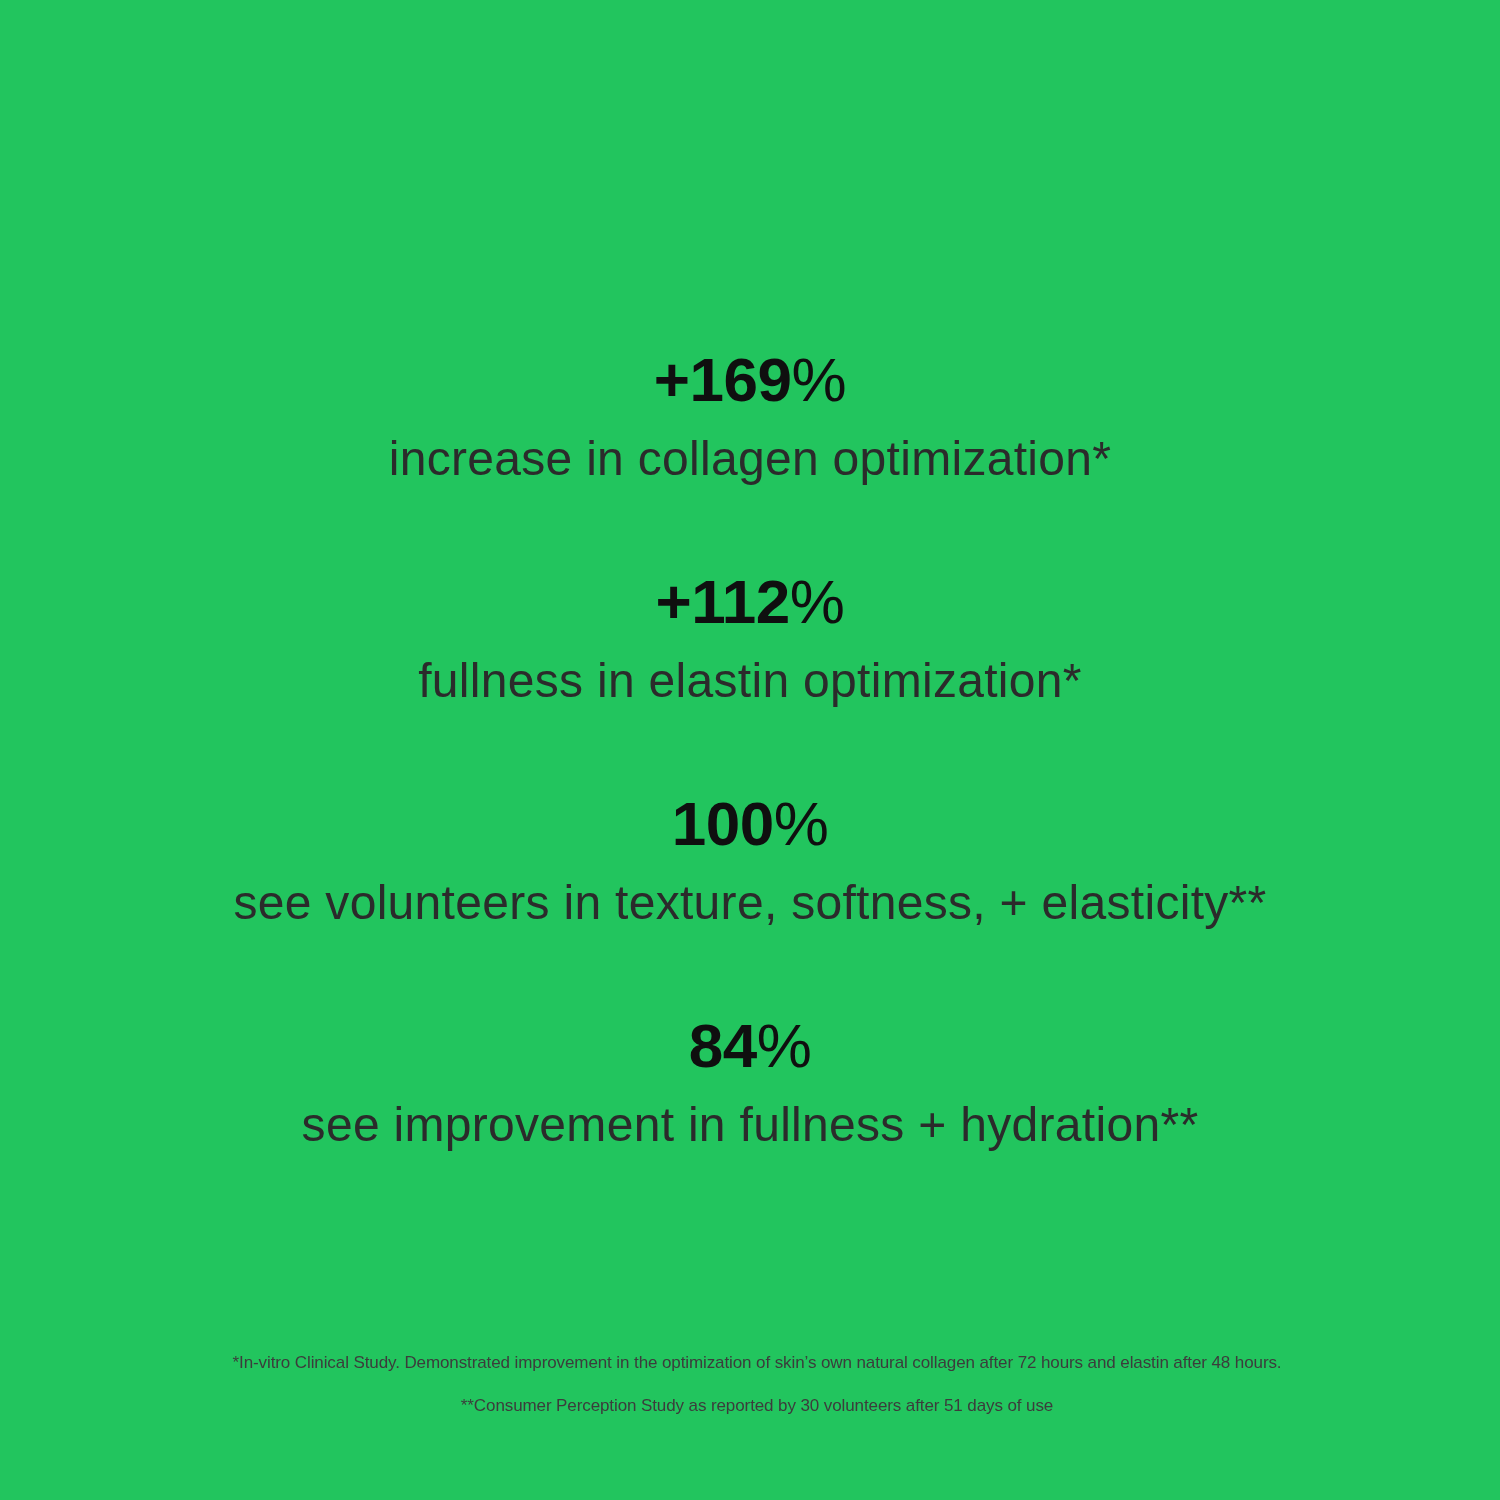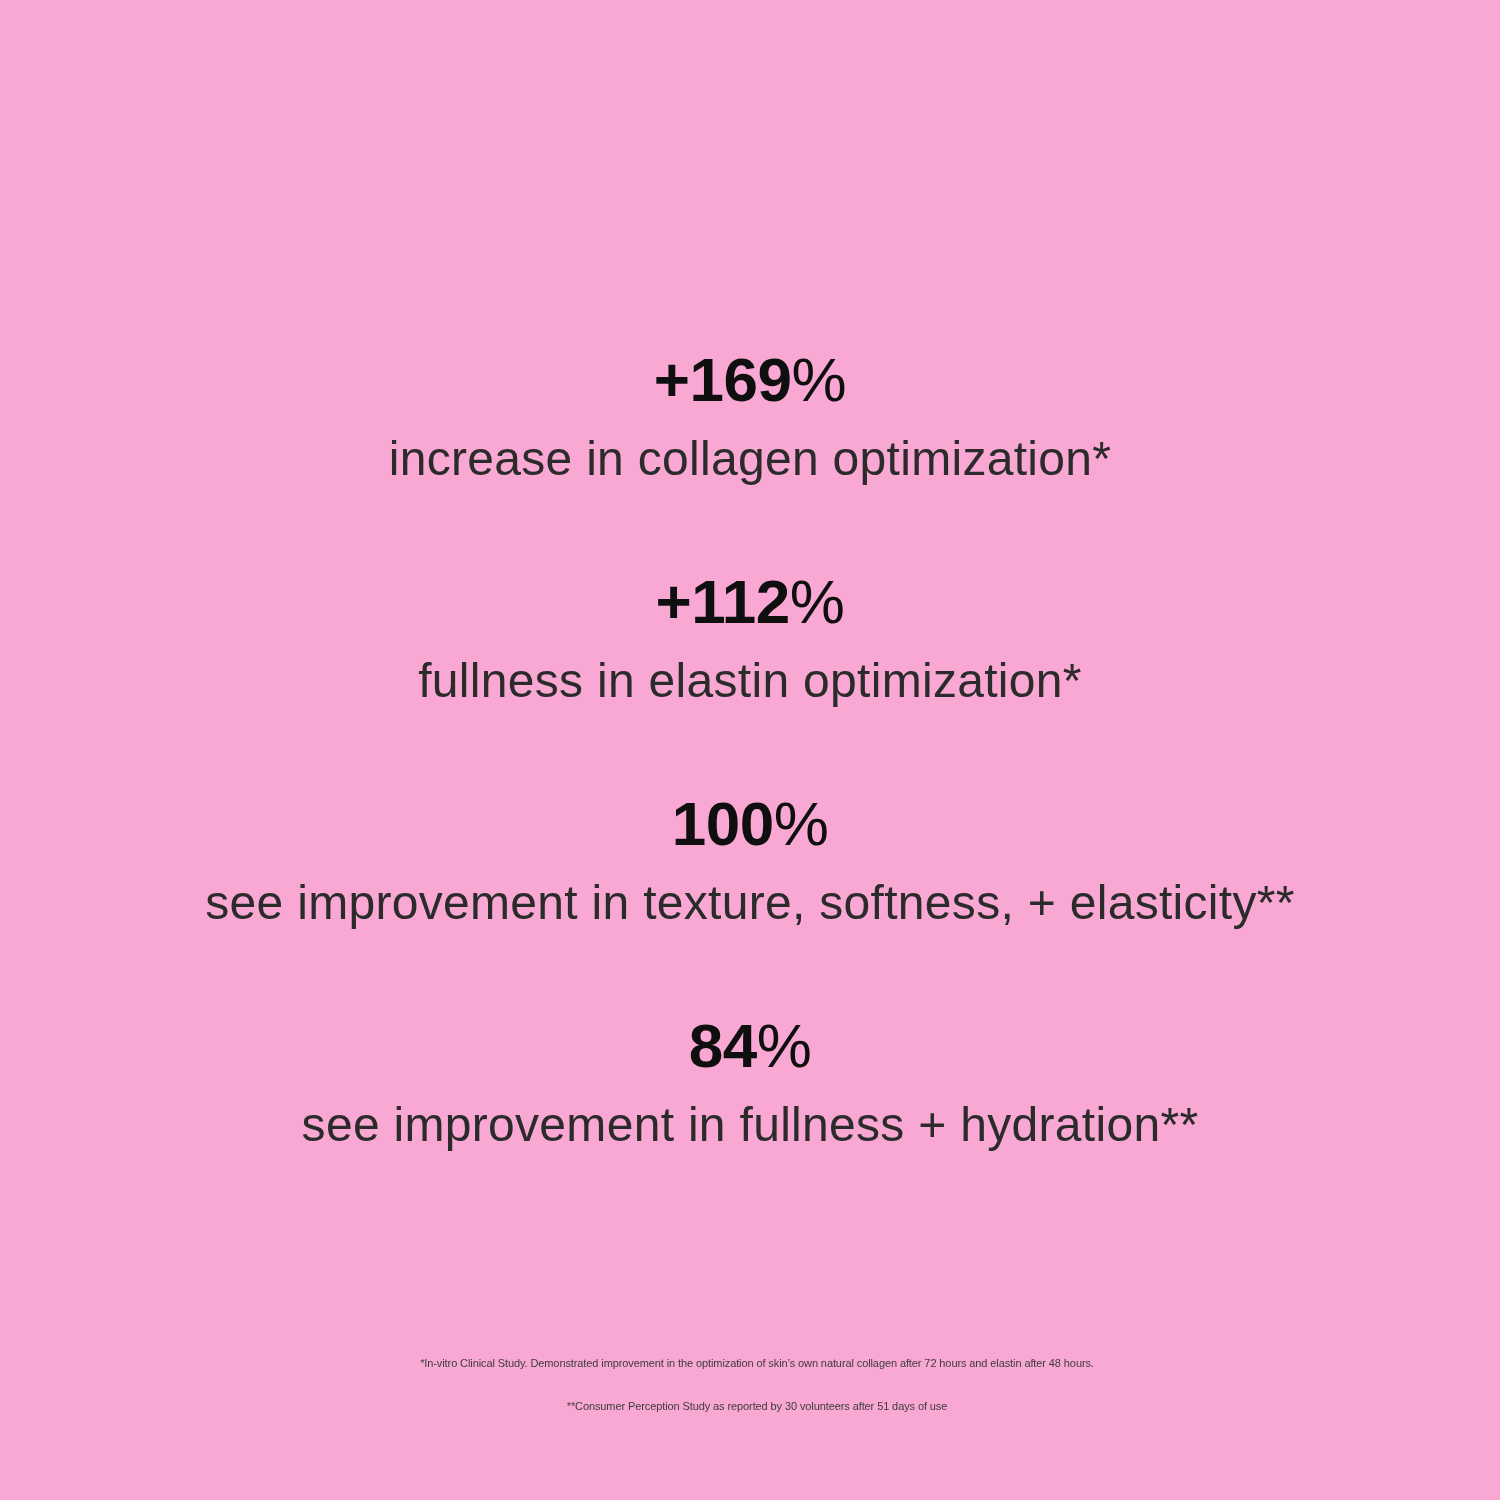--- a/index.html
+++ b/index.html
@@ -13,21 +13,21 @@
     font-family: "Liberation Sans", sans-serif;
     -webkit-font-smoothing: antialiased;
   }
   .canvas {
     width: 1500px;
     height: 1500px;
     overflow: hidden;
     box-sizing: border-box;
     padding-top: 349px;
     text-align: center;
-    background: #f9a8d4;
+    background: #22c55e;
   }
   .stat + .stat {
     margin-top: 94px;
   }
   .stat-number {
     font-size: 62px;
     line-height: 62px;
     font-weight: 700;
     letter-spacing: -0.5px;
     color: #0f0f0f;
@@ -41,21 +41,21 @@
     line-height: 36px;
     font-weight: 400;
     letter-spacing: 0.3px;
     color: #2b2b2b;
   }
   .footnotes {
     margin-top: 210px;
   }
   .fn {
     margin: 0;
-    font-size: 11px;
+    font-size: 17px;
     line-height: 20px;
     font-weight: 400;
     letter-spacing: -0.1px;
     color: #3c3c3c;
     padding-left: 14px;
   }
   .fn + .fn {
     margin-top: 23px;
   }
 </style>
@@ -69,21 +69,21 @@
     <div class="stat-label">increase in collagen optimization*</div>
   </section>
 
   <section class="stat">
     <div class="stat-number"><span>+112</span><span class="pct">%</span></div>
     <div class="stat-label">fullness in elastin optimization*</div>
   </section>
 
   <section class="stat">
     <div class="stat-number"><span>100</span><span class="pct">%</span></div>
-    <div class="stat-label">see improvement in texture, softness, + elasticity**</div>
+    <div class="stat-label">see volunteers in texture, softness, + elasticity**</div>
   </section>
 
   <section class="stat">
     <div class="stat-number"><span>84</span><span class="pct">%</span></div>
     <div class="stat-label">see improvement in fullness + hydration**</div>
   </section>
 
   <div class="footnotes">
     <p class="fn">*In-vitro Clinical Study. Demonstrated improvement in the optimization of skin’s own natural collagen after 72 hours and elastin after 48 hours.</p>
     <p class="fn">**Consumer Perception Study as reported by 30 volunteers after 51 days of use</p>

